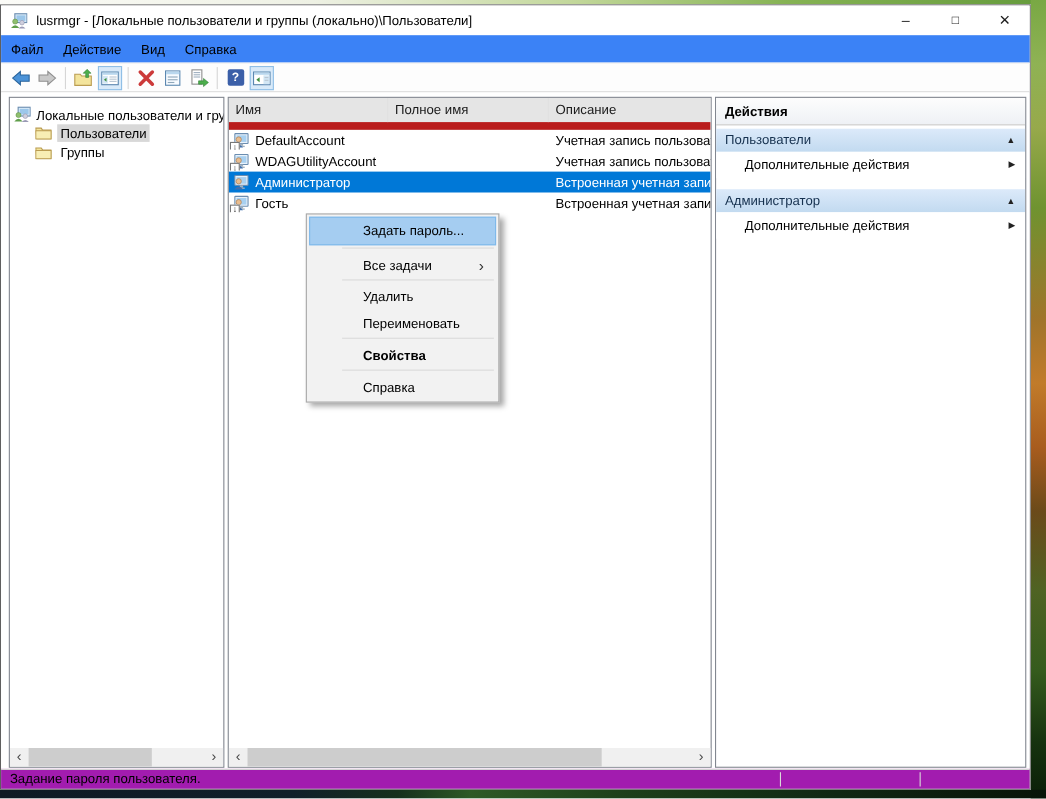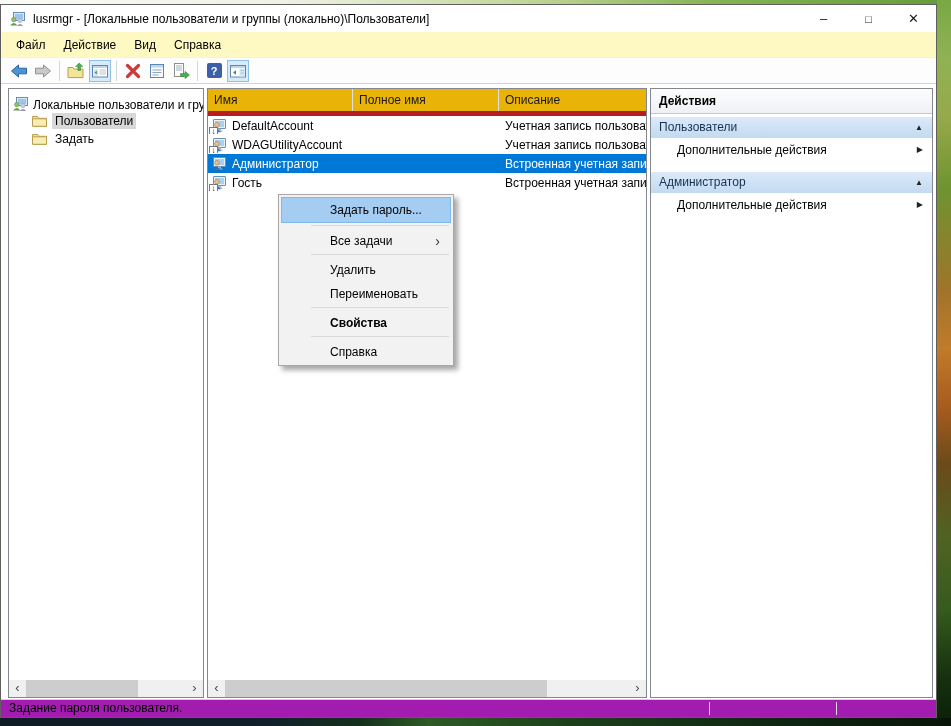--- a/index.html
+++ b/index.html
@@ -19,21 +19,21 @@
     border:1px solid #5f5f5f;box-sizing:border-box;}
 
   .titlebar{position:absolute;left:0;top:0;right:0;height:27px;background:#fff;display:flex;align-items:center;}
   .titlebar .app-icon{margin-left:8px;width:16px;height:16px;flex:none;}
   .titlebar .title{margin-left:8px;white-space:nowrap;overflow:hidden;}
   .caption{position:absolute;right:0;top:0;height:27px;display:flex;}
   .cap-btn{width:45px;height:27px;display:flex;align-items:center;justify-content:center;
     font-size:13px;color:#1a1a1a;cursor:default;}
   .cap-btn.max span{font-size:11px;}
 
-  .menubar{position:absolute;left:0;top:27px;right:0;height:25px;background:#fef9c3;display:flex;align-items:center;padding-left:6px;}
+  .menubar{position:absolute;left:0;top:27px;right:0;height:25px;background:#3b82f6;display:flex;align-items:center;padding-left:0;}
   .menu-item{padding:3px 9px;white-space:nowrap;}
 
   .toolbar{position:absolute;left:0;top:52px;right:0;height:27px;background:#fdfdfd;
     border-top:1px solid #f0f0f0;border-bottom:1px solid #d4d4d4;display:flex;align-items:center;padding-left:6px;box-sizing:border-box;}
   .tbtn{width:22px;height:22px;display:flex;align-items:center;justify-content:center;margin:0 1px;border:1px solid transparent;box-sizing:border-box;}
   .tbtn.toggled{background:#d9eaf9;border:1px solid #90bfe6;}
   .tsep{width:1px;height:20px;background:#d6d6d6;margin:0 4px;}
   .help-box{width:15px;height:15px;background:#3b5fa8;border-radius:2px;color:#fff;font-weight:bold;font-size:11px;display:flex;align-items:center;justify-content:center;}
 
   .main{position:absolute;left:0;top:79px;right:0;bottom:18px;background:#fff;}
@@ -45,21 +45,21 @@
 
   
   .tree-root{display:flex;align-items:flex-end;height:19px;margin:4px 0 0 3px;white-space:nowrap;overflow:hidden;}
   .tree-root svg{flex:none;margin-right:5px;}
   .tree-item{display:flex;align-items:center;height:18px;margin-left:23px;white-space:nowrap;}
   .tree-item svg{flex:none;margin-right:5px;}
   .tree-label{padding:1px 3px;}
   .tree-label.selected{background:var(--tree-selection,#d8d8d8);}
 
   
-  .lheader{display:flex;height:22px;border-bottom:5px solid #b91c1c;background:#eab308;}
+  .lheader{display:flex;height:22px;border-bottom:7px solid #b91c1c;background:#e5e5e5;}
   .hcell{box-sizing:border-box;padding:4px 0 0 6px;border-right:1px solid #e0e0e0;white-space:nowrap;overflow:hidden;color:#1a1a1a;}
   .hcell.c1{width:145px;}.hcell.c2{width:146px;}.hcell.c3{flex:1;border-right:none;}
   .lrow{display:flex;height:19px;align-items:center;white-space:nowrap;}
   .lrow .cell{box-sizing:border-box;overflow:hidden;white-space:nowrap;}
   .cell.c1{width:145px;display:flex;align-items:center;padding-left:3px;}
   .cell.c2{width:146px;padding-left:6px;}
   .cell.c3{flex:1;padding-left:6px;}
   .lrow.selected{background:var(--selection,#0078d7);color:#fff;}
   .uicon{position:relative;width:16px;height:16px;display:inline-block;flex:none;margin-right:5px;}
   .badge{position:absolute;left:-2px;bottom:-2px;width:9px;height:9px;background:#fff;border:1px solid #777;
@@ -228,21 +228,21 @@
               <path d="M0.5 1.5 h5 l1.2 1.8 h7.8 v8 h-13 z" fill="#f3e49c" stroke="#ba9c51"></path>
               <path d="M0.5 3.8 h14 v7.5 h-14 z" fill="#f8eeb4" stroke="#ba9c51"></path>
             </svg>
           <span class="tree-label selected">Пользователи</span>
         </div>
         <div class="tree-item">
           <svg width="15" height="12" viewBox="0 0 15 12">
               <path d="M0.5 1.5 h5 l1.2 1.8 h7.8 v8 h-13 z" fill="#f3e49c" stroke="#ba9c51"></path>
               <path d="M0.5 3.8 h14 v7.5 h-14 z" fill="#f8eeb4" stroke="#ba9c51"></path>
             </svg>
-          <span class="tree-label">Задать</span>
+          <span class="tree-label">Группы</span>
         </div>
         <div class="hscroll">
           <div class="sbtn left">‹</div>
           <div class="sthumb"></div>
           <div class="sbtn right">›</div>
         </div>
       </div>
 
       <div class="panel list-panel">
         <div class="lheader">

